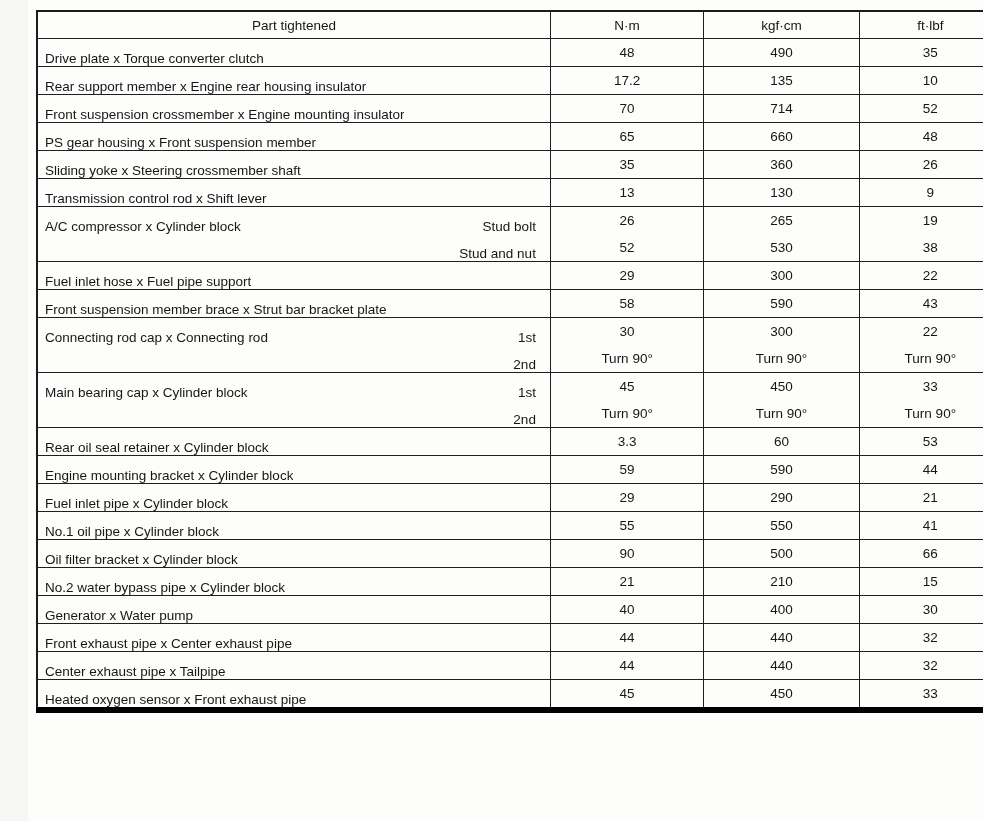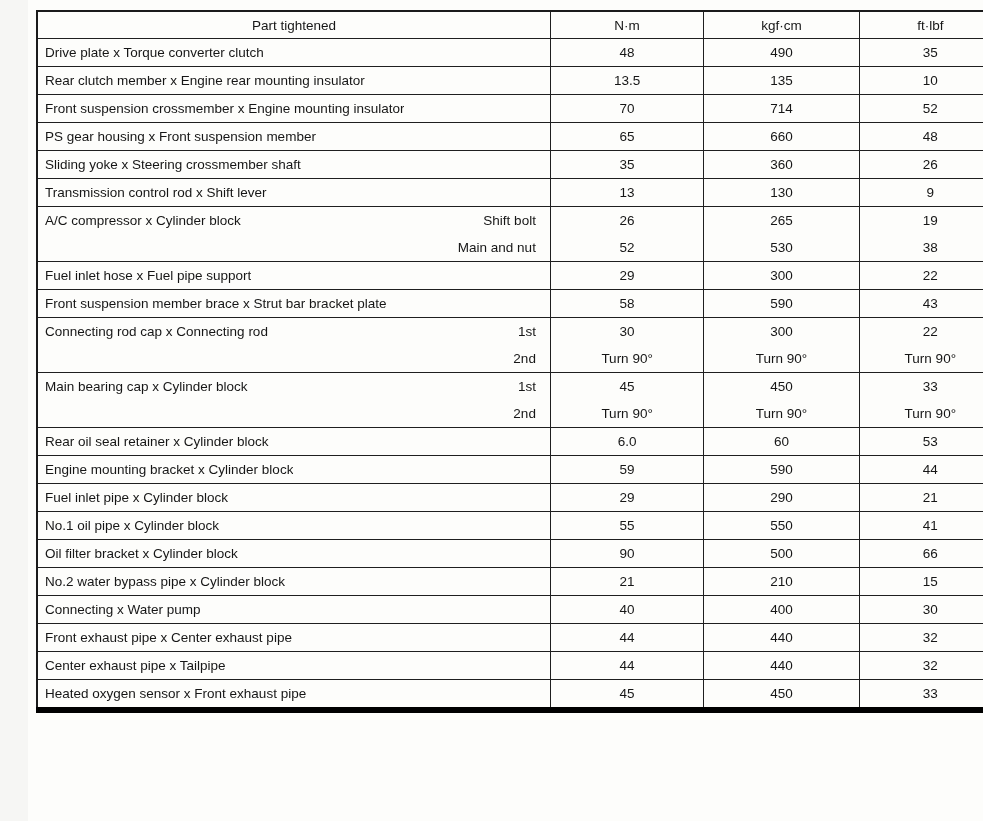--- a/index.html
+++ b/index.html
@@ -45,20 +45,21 @@
     font-size: 13.5px;
   }
   .cell-line {
     height: 27px;
     display: flex;
     align-items: center;
   }
   td.part-cell .cell-line {
     justify-content: space-between;
     padding: 0 14px 0 7px;
+    align-items: flex-end;
   }
   td.part-cell .part-name {
     white-space: nowrap;
     overflow: hidden;
   }
   td.part-cell .sub-label {
     white-space: nowrap;
     padding-left: 10px;
   }
   td.value-cell .cell-line {
@@ -99,26 +100,26 @@
           <td class="value-cell">
             <div class="cell-line">490</div>
           </td>
           <td class="value-cell">
             <div class="cell-line">35</div>
           </td>
         </tr>
         <tr>
           <td class="part-cell">
             <div class="cell-line">
-              <span class="part-name">Rear clutch member x Engine rear mounting insulator</span>
-              <span class="sub-label"></span>
-            </div>
-          </td>
-          <td class="value-cell">
-            <div class="cell-line">13.5</div>
+              <span class="part-name">Rear support member x Engine rear housing insulator</span>
+              <span class="sub-label"></span>
+            </div>
+          </td>
+          <td class="value-cell">
+            <div class="cell-line">17.2</div>
           </td>
           <td class="value-cell">
             <div class="cell-line">135</div>
           </td>
           <td class="value-cell">
             <div class="cell-line">10</div>
           </td>
         </tr>
         <tr>
           <td class="part-cell">
@@ -185,25 +186,25 @@
             <div class="cell-line">130</div>
           </td>
           <td class="value-cell">
             <div class="cell-line">9</div>
           </td>
         </tr>
         <tr>
           <td class="part-cell">
             <div class="cell-line">
               <span class="part-name">A/C compressor x Cylinder block</span>
-              <span class="sub-label">Shift bolt</span>
+              <span class="sub-label">Stud bolt</span>
             </div>
             <div class="cell-line">
               <span class="part-name"></span>
-              <span class="sub-label">Main and nut</span>
+              <span class="sub-label">Stud and nut</span>
             </div>
           </td>
           <td class="value-cell">
             <div class="cell-line">26</div>
             <div class="cell-line">52</div>
           </td>
           <td class="value-cell">
             <div class="cell-line">265</div>
             <div class="cell-line">530</div>
           </td>
@@ -295,21 +296,21 @@
           </td>
         </tr>
         <tr>
           <td class="part-cell">
             <div class="cell-line">
               <span class="part-name">Rear oil seal retainer x Cylinder block</span>
               <span class="sub-label"></span>
             </div>
           </td>
           <td class="value-cell">
-            <div class="cell-line">6.0</div>
+            <div class="cell-line">3.3</div>
           </td>
           <td class="value-cell">
             <div class="cell-line">60</div>
           </td>
           <td class="value-cell">
             <div class="cell-line">53</div>
           </td>
         </tr>
         <tr>
           <td class="part-cell">
@@ -392,21 +393,21 @@
           <td class="value-cell">
             <div class="cell-line">210</div>
           </td>
           <td class="value-cell">
             <div class="cell-line">15</div>
           </td>
         </tr>
         <tr>
           <td class="part-cell">
             <div class="cell-line">
-              <span class="part-name">Connecting x Water pump</span>
+              <span class="part-name">Generator x Water pump</span>
               <span class="sub-label"></span>
             </div>
           </td>
           <td class="value-cell">
             <div class="cell-line">40</div>
           </td>
           <td class="value-cell">
             <div class="cell-line">400</div>
           </td>
           <td class="value-cell">

